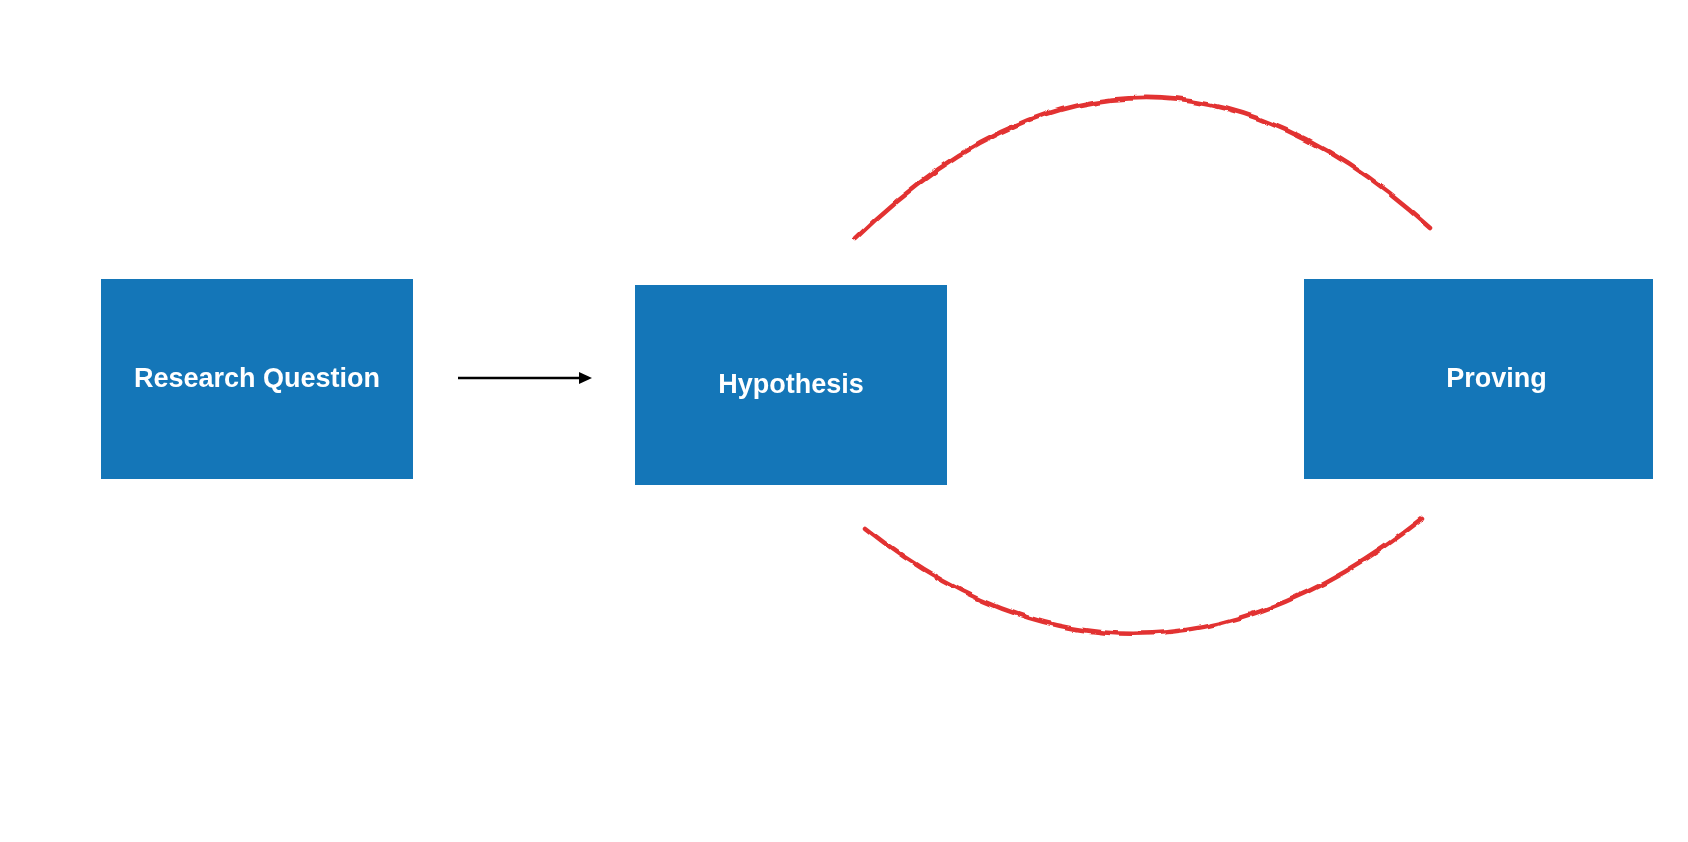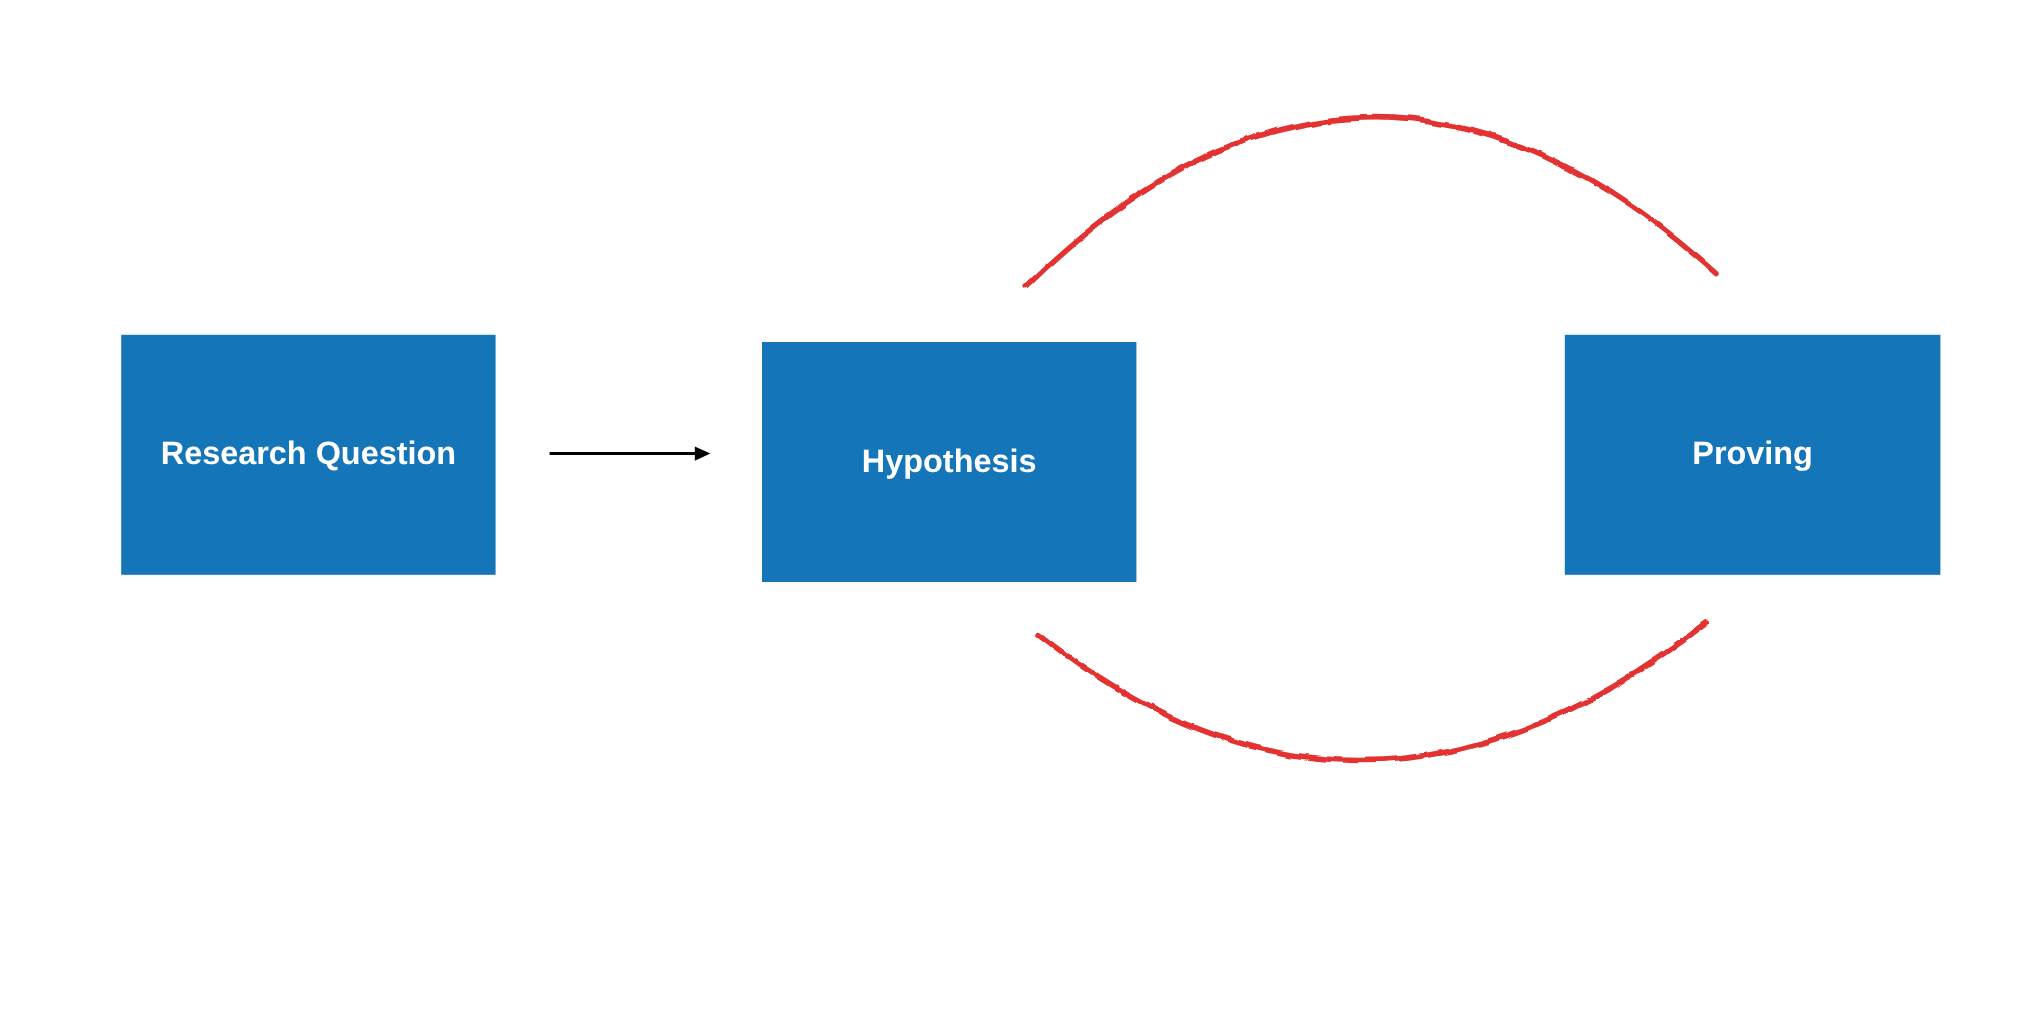--- a/index.html
+++ b/index.html
@@ -45,21 +45,21 @@
     display: flex;
     align-items: center;
     justify-content: center;
     text-align: center;
     font-weight: bold;
     font-size: 27px;
     line-height: 1.15;
   }
   .node-research { left: 101px; top: 279px; width: 312px; height: 200px; }
   .node-hypothesis { left: 635px; top: 285px; width: 312px; height: 200px; }
-  .node-proving { left: 1304px; top: 279px; width: 313px; height: 200px; }
+  .node-proving { left: 1304px; top: 279px; width: 313px; height: 200px; padding-left: 36px; }
 </style>
 </head>
 <body>
 
 <div class="canvas">
 
   <svg class="connector-layer" viewBox="0 0 1688 842" xmlns="http://www.w3.org/2000/svg">
     <defs>
       <filter id="rough" x="-20%" y="-60%" width="140%" height="220%">
         <feTurbulence type="fractalNoise" baseFrequency="0.035" numOctaves="4" seed="7" result="noise"></feTurbulence>

